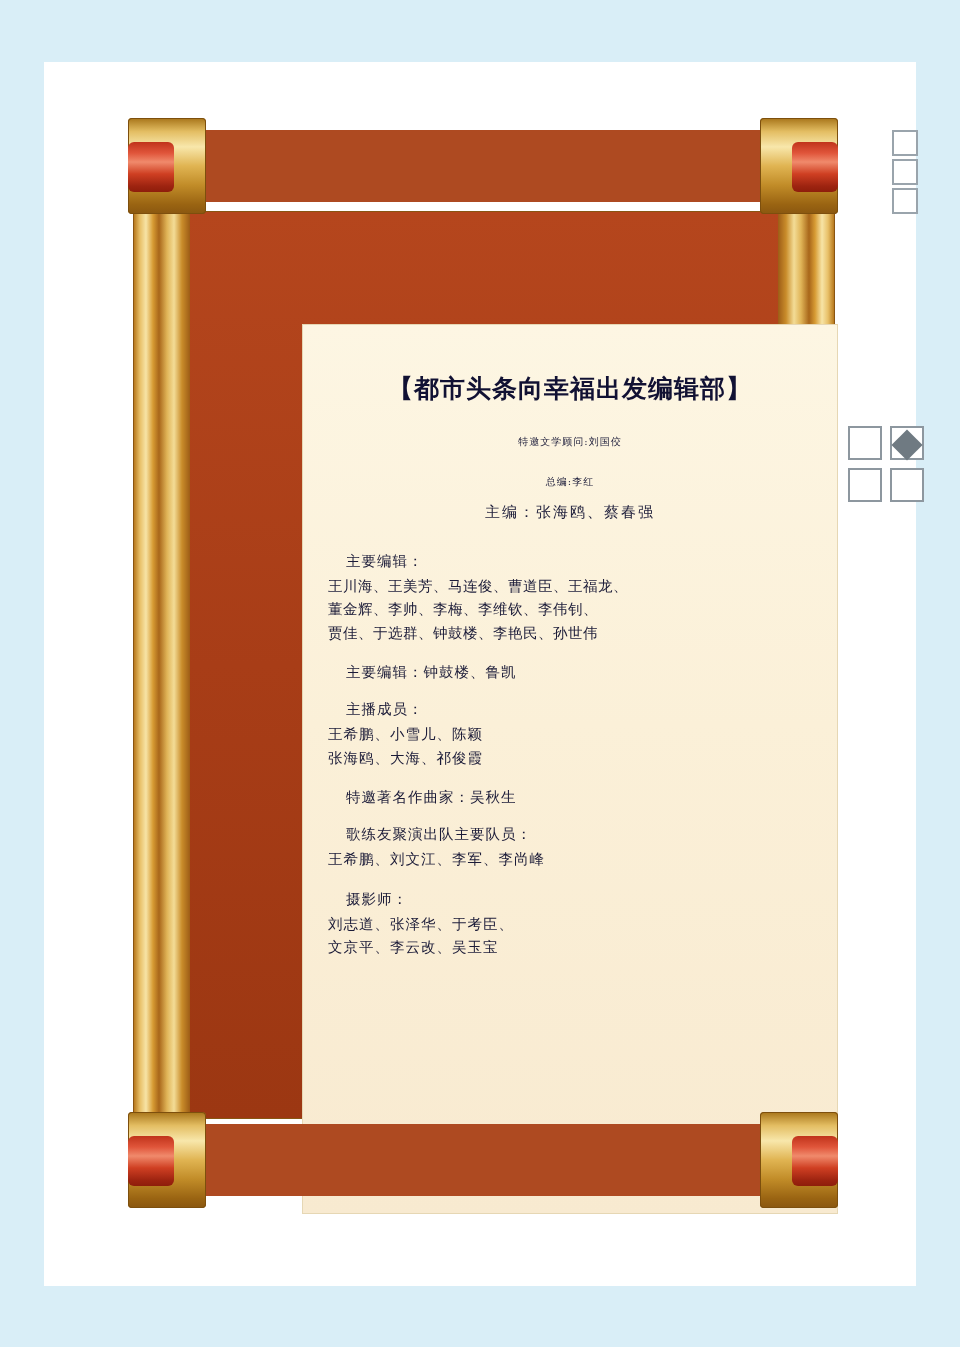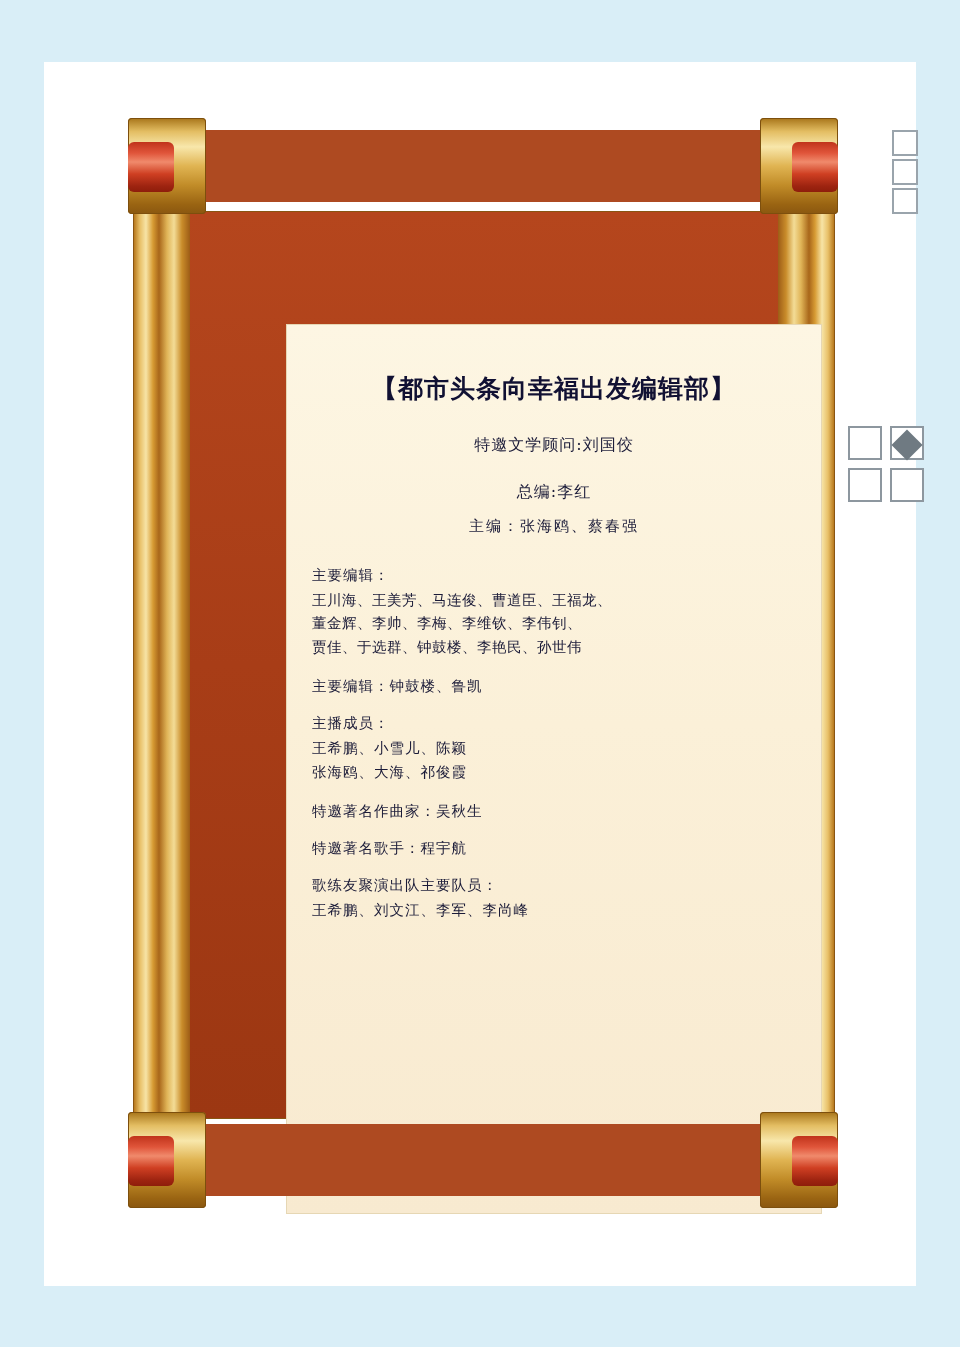--- a/index.html
+++ b/index.html
@@ -75,21 +75,21 @@
     left: 56px;
     top: 0;
     right: 56px;
     bottom: 0;
     background: linear-gradient(180deg, #b5461d 0%, #a83d17 50%, #9c3712 100%);
   }
 
   
   .paper {
     position: absolute;
-    left: 152px;
+    left: 168px;
     top: 112px;
     width: 536px;
     height: 890px;
     background: linear-gradient(180deg, #fdf6e3 0%, #fbf0d8 45%, #f8ead0 100%);
     box-shadow: inset 0 0 0 1px #e6d7b4;
     overflow: hidden;
   }
 
   
   .roller {
@@ -154,34 +154,35 @@
     text-align: center;
     font-size: 25px;
     font-weight: bold;
     letter-spacing: 1px;
     color: #111133;
     margin: 0 0 30px 0;
     white-space: nowrap;
   }
   .center-line {
     text-align: center;
-    font-size: 16px;
+    font-size: 10px;
     margin: 0 0 26px 0;
     letter-spacing: 1px;
     color: #1d1d3a;
   }
   .center-line.b2 { margin-bottom: 14px; }
   .center-line.b3 { margin-bottom: 30px; font-size: 15px; letter-spacing: 2px; }
 
   .block { margin: 0 0 18px 0; }
   .block .head {
     font-size: 14.5px;
     letter-spacing: 1px;
     margin-bottom: 4px;
     color: #1b1b38;
+    margin-left: 18px;
   }
   .block .row {
     font-size: 14.5px;
     letter-spacing: 1px;
     line-height: 1.62;
     color: #1b1b38;
     white-space: nowrap;
   }
   .block.names .row { letter-spacing: 0.5px; }
   .block.inline .head { margin-bottom: 0; }
@@ -268,29 +269,31 @@
         <div class="block">
           <div class="head">主播成员：</div>
           <div class="row">王希鹏、小雪儿、陈颖</div>
           <div class="row">张海鸥、大海、祁俊霞</div>
         </div>
 
         <div class="block inline">
           <div class="head">特邀著名作曲家：吴秋生</div>
         </div>
 
-        <div class="block inline">
-          <div class="head">特邀著名歌手：程宇航</div>
-        </div>
 
         <div class="block">
           <div class="head">歌练友聚演出队主要队员：</div>
           <div class="row">王希鹏、刘文江、李军、李尚峰</div>
         </div>
 
+        <div class="block">
+          <div class="head">摄影师：</div>
+          <div class="row">刘志道、张泽华、于考臣、</div>
+          <div class="row">文京平、李云改、吴玉宝</div>
+        </div>
 
       </div>
     </div>
   </div>
 
   <div class="roller top">
     <div class="roller-bar"></div>
     <div class="knob left">
       <div class="cap left"></div>
     </div>

